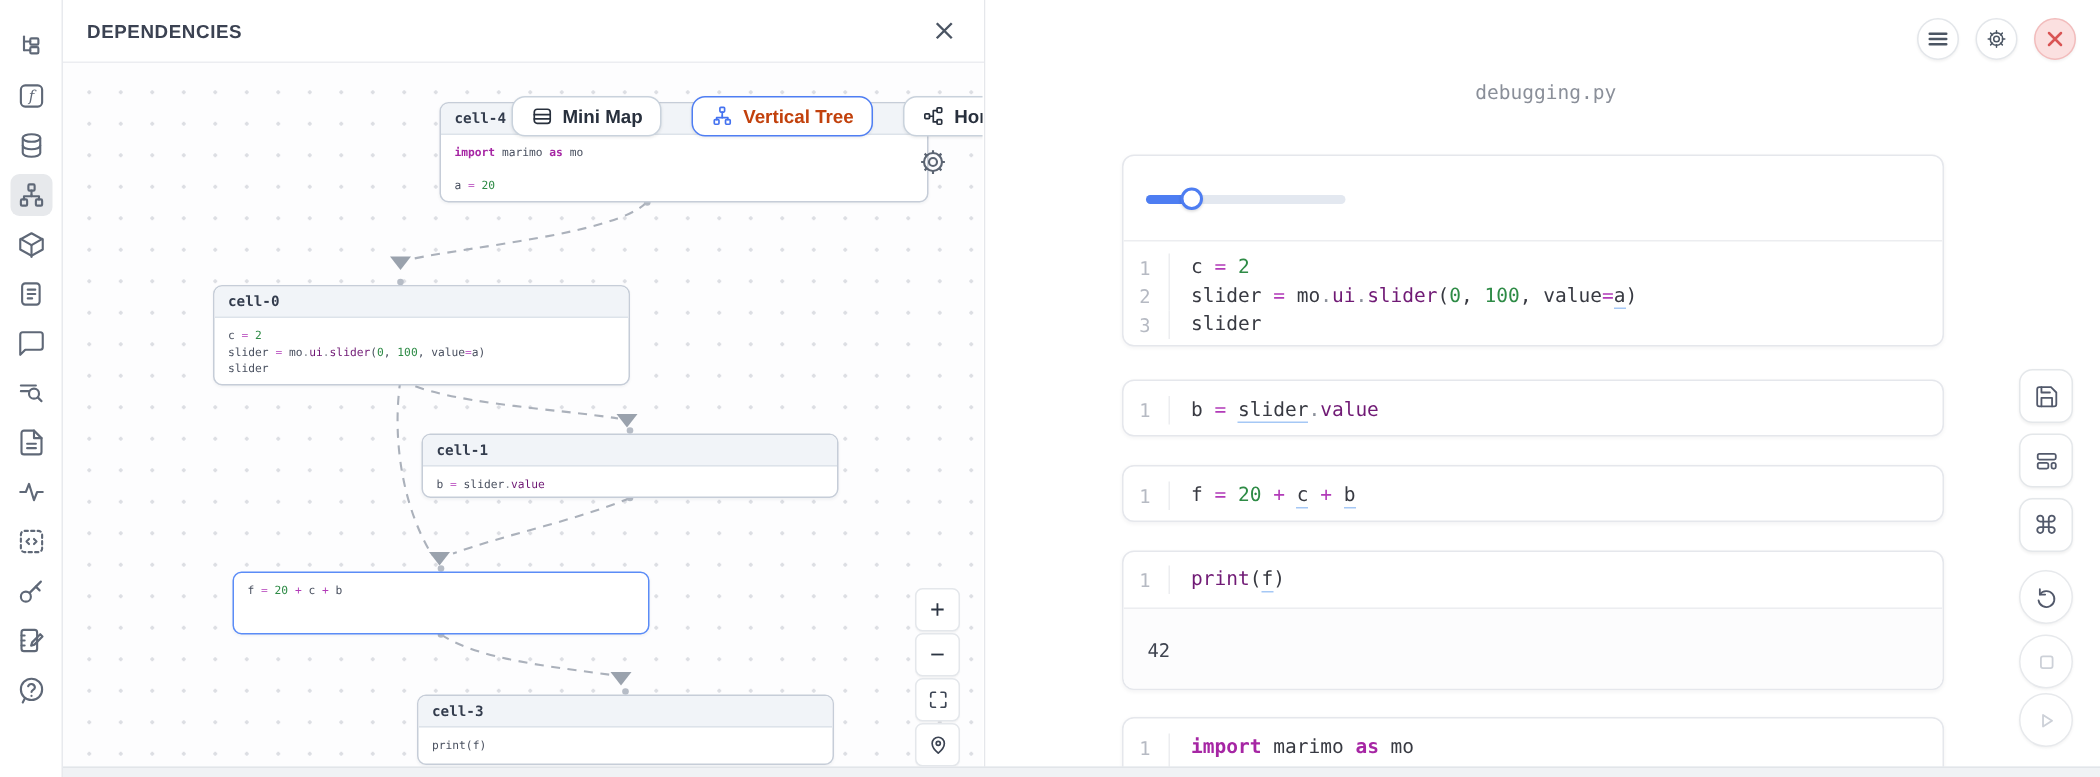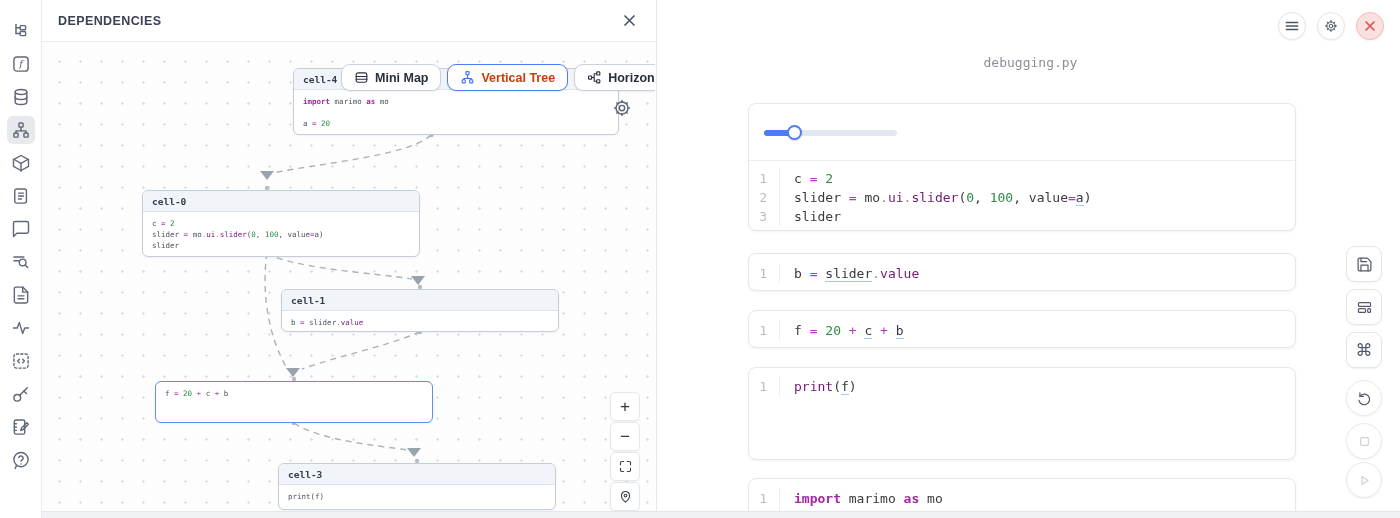--- a/index.html
+++ b/index.html
@@ -36,21 +36,21 @@
     border-radius:6px; box-shadow:0 1px 2px rgba(20,30,50,.05); cursor:pointer; overflow:hidden; }
   .node-header { height:21px; background:#f1f4f8; border-bottom:1px solid #dde3ea;
     display:flex; align-items:center; padding:0 9px;
     font:bold 9.5px "DejaVu Sans Mono", monospace; color:#333c4d; }
   .node.active { border:1.6px solid #5b8cf7; }
   .node.active .node-header { background:#e9f1fd; border-bottom-color:#cfe0f9; }
   .node-body { padding:6px 9px; font:7.5px "DejaVu Sans Mono", monospace;
     line-height:11px; color:#4a5160; }
 
   
-  #graph-toolbar { position:absolute; left:299px; top:22px; display:flex; gap:6px; z-index:6; }
+  #graph-toolbar { position:absolute; left:299px; top:22px; display:flex; gap:20px; z-index:6; }
   .gt-btn { height:27px; display:flex; align-items:center; gap:6px; padding:0 12px;
     background:#fff; border:1px solid #c9d2dc; border-radius:9px; cursor:pointer;
     font-size:12.5px; font-weight:bold; color:#28303d;
     box-shadow:0 1px 2px rgba(0,0,0,.07); white-space:nowrap; }
   .gt-btn svg { width:15px; height:15px; stroke:#28303d; fill:none; stroke-width:1.8;
     stroke-linecap:round; stroke-linejoin:round; }
   .gt-btn.selected { border-color:#4f7ef3; color:#c2410c; }
   .gt-btn.selected svg { stroke:#4472f0; }
 
   #graph-gear { position:absolute; left:570px; top:56px; width:22px; height:22px; z-index:6;
@@ -424,20 +424,21 @@
       </div>
   </div>
 
   <div class="cell" style="top:367px;height:93px">
     <div class="code-area" style="padding:9px 0">
         <div class="crow">
           <span class="ln">1</span>
           <span class="ccode"><span class="tk-f">print</span><span class="tk-v">(</span><span class="tk-u">f</span><span class="tk-v">)</span></span>
         </div>
       </div>
+    <div class="cell-output-bottom">42</div>
   </div>
 
   <div class="cell" style="top:478px;height:60px">
     <div class="code-area" style="padding:10px 0">
         <div class="crow">
           <span class="ln">1</span>
           <span class="ccode"><span class="tk-k">import</span><span class="tk-v"> marimo </span><span class="tk-k">as</span><span class="tk-v"> mo</span></span>
         </div>
         <div class="crow">
           <span class="ln">2</span>

